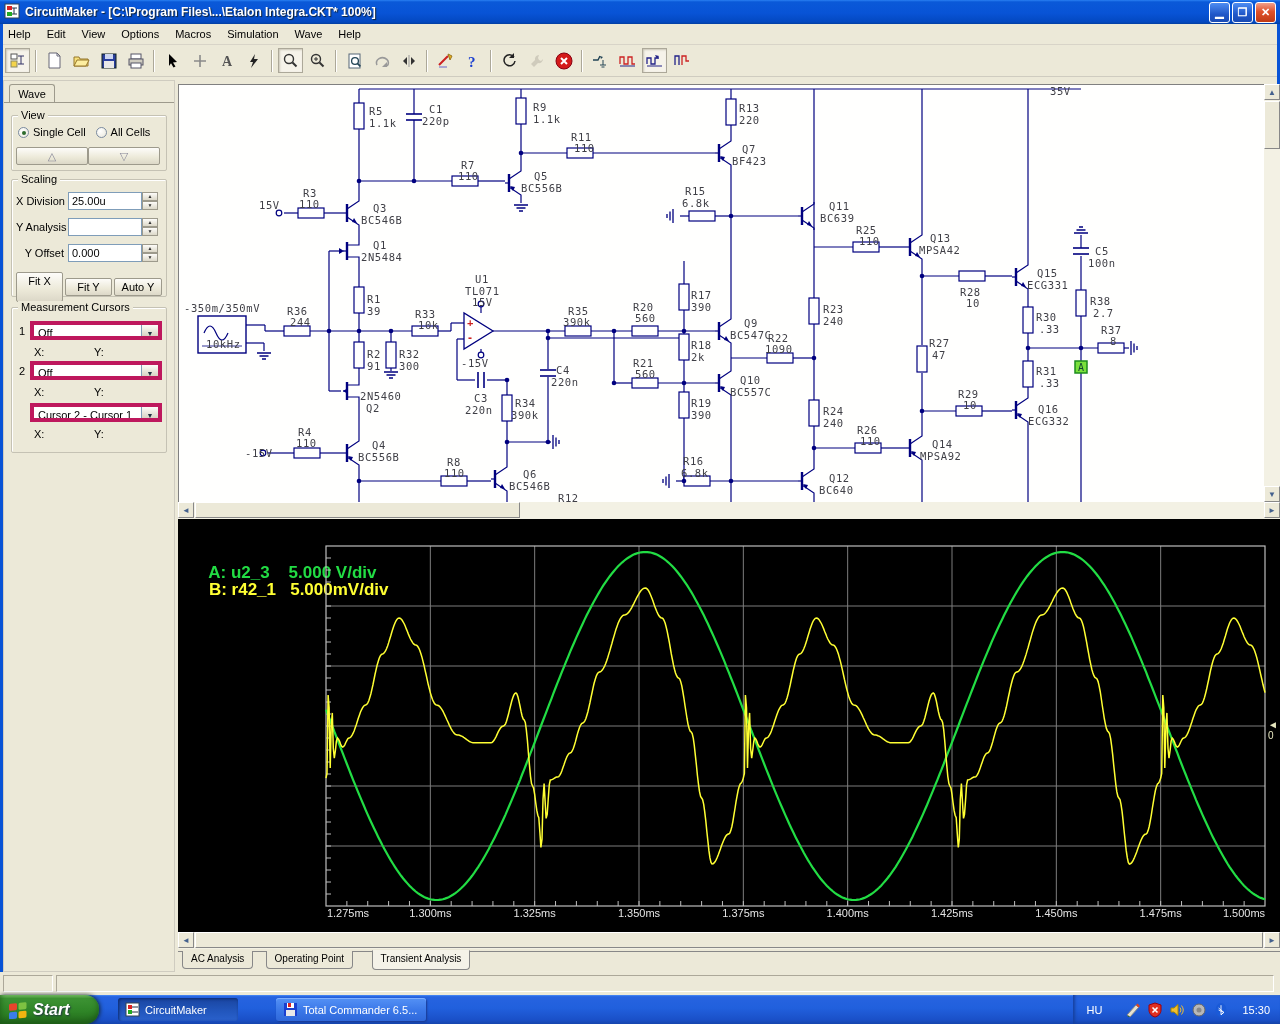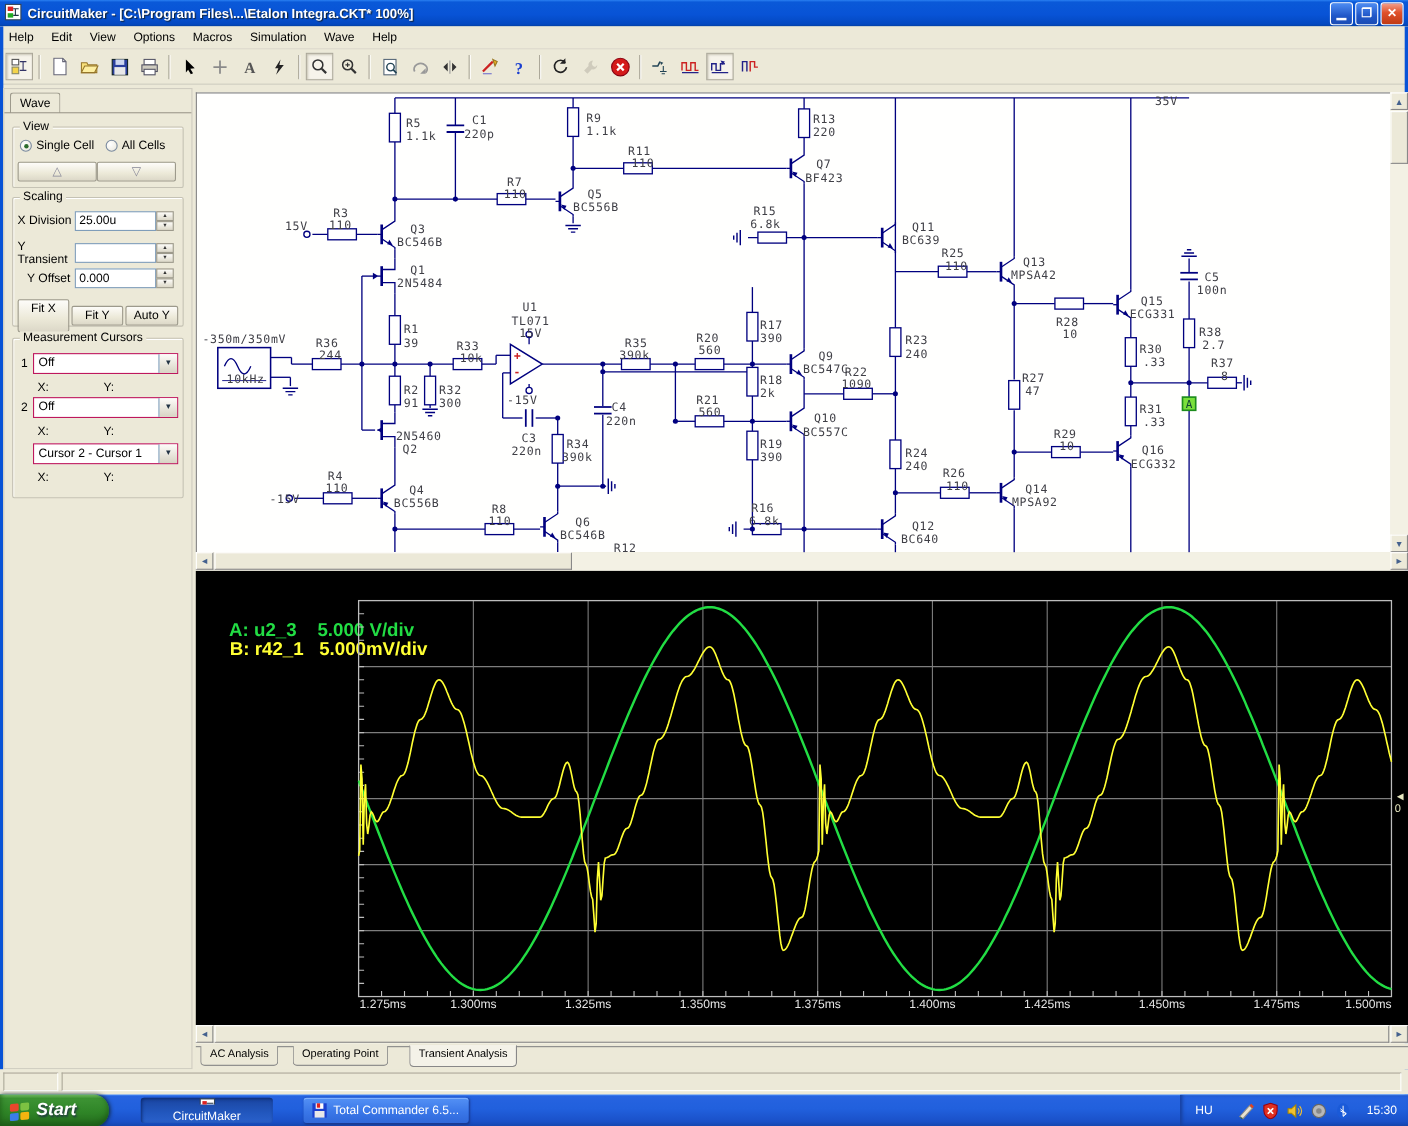--- a/index.html
+++ b/index.html
@@ -53,21 +53,21 @@
   .radio.sel .dot::after { content:""; position:absolute; left:3px; top:3px; width:4px; height:4px;
     border-radius:50%; background:#2c6b2c; }
   .xp-btn { border:1px solid #9d9a8c; background:linear-gradient(180deg,#fdfcf9,#ece9d8 60%,#dcd8c8);
     border-radius:2px; text-align:center; font-size:11px; }
   .field-row { position:absolute; display:flex; align-items:center; }
   .xp-input { height:18px; border:1px solid #7f9db9; background:#fff; padding:1px 3px; font-size:11px;
     display:flex; align-items:center; }
   .spin { width:16px; height:18px; display:flex; flex-direction:column; }
   .spin div { flex:1; border:1px solid #9d9a8c; background:linear-gradient(180deg,#fdfcf9,#dcd8c8);
     font-size:5px; line-height:7px; text-align:center; color:#333; }
-  .combo { display:flex; height:19px; border:1px solid #be185d; background:#fff; }
+  .combo { display:flex; height:19px; border:4px solid #be185d; background:#fff; }
   .combo .val { flex:1; padding:2px 4px; white-space:nowrap; overflow:hidden; }
   .combo .dd { width:17px; border-left:1px solid #7f9db9;
     background:linear-gradient(180deg,#fdfcf9,#d8d4c4); text-align:center; font-size:7px; line-height:17px; color:#234; }
   .xy-row { position:absolute; font-size:11px; }
 
   
   #schem { position:absolute; left:178px; top:84px; width:1086px; height:418px;
     background:#fffffe; border-left:1px solid #808080; border-top:1px solid #808080; }
   #schem svg { position:absolute; left:0; top:0; }
   
@@ -331,21 +331,21 @@
     <span class="grp-legend">Scaling</span>
     <div class="field-row" style="left:4px; top:12px; width:148px;">
       <span style="width:52px;">X Division</span>
       <span class="xp-input" style="width:74px;">25.00u</span>
       <span class="spin">
           <div>▲</div>
           <div>▼</div>
         </span>
     </div>
     <div class="field-row" style="left:4px; top:38px; width:148px;">
-      <span style="width:52px;">Y Transient</span>
+      <span style="width:52px;">Y Analysis</span>
       <span class="xp-input" style="width:74px;"></span>
       <span class="spin">
           <div>▲</div>
           <div>▼</div>
         </span>
     </div>
     <div class="field-row" style="left:4px; top:64px; width:148px;">
       <span style="width:52px; text-align:right; padding-right:4px;">Y Offset</span>
       <span class="xp-input" style="width:74px;">0.000</span>
       <span class="spin">
@@ -910,21 +910,21 @@
       <g transform="skewY(-6)">
           <rect x="1" y="3" width="8" height="7" rx="1.5" fill="#e8452c"></rect>
           <rect x="10.5" y="3" width="8" height="7" rx="1.5" fill="#7dc242"></rect>
           <rect x="1" y="11.5" width="8" height="7" rx="1.5" fill="#3a7de8"></rect>
           <rect x="10.5" y="11.5" width="8" height="7" rx="1.5" fill="#f2b410"></rect>
         </g>
     </svg>
     <span class="stxt">Start</span>
   </div>
   <div id="tasks">
-      <span class="task active" style="left: 128px; width: 120px; flex-direction: column;">
+      <span class="task active" style="left: 118px; width: 120px;">
         <svg width="15" height="15">
           <rect x="1" y="1" width="13" height="13" fill="#fff" stroke="#345"></rect>
           <rect x="3" y="3" width="4" height="4" fill="#d22"></rect>
           <rect x="3" y="8" width="4" height="4" fill="#2a2"></rect>
           <path d="M7 5h6M7 10h6" stroke="#234"></path>
         </svg>
         <span>CircuitMaker</span>
       </span>
       <span class="task idle" style="left: 276px; width: 150px;">
         <svg width="15" height="15">

